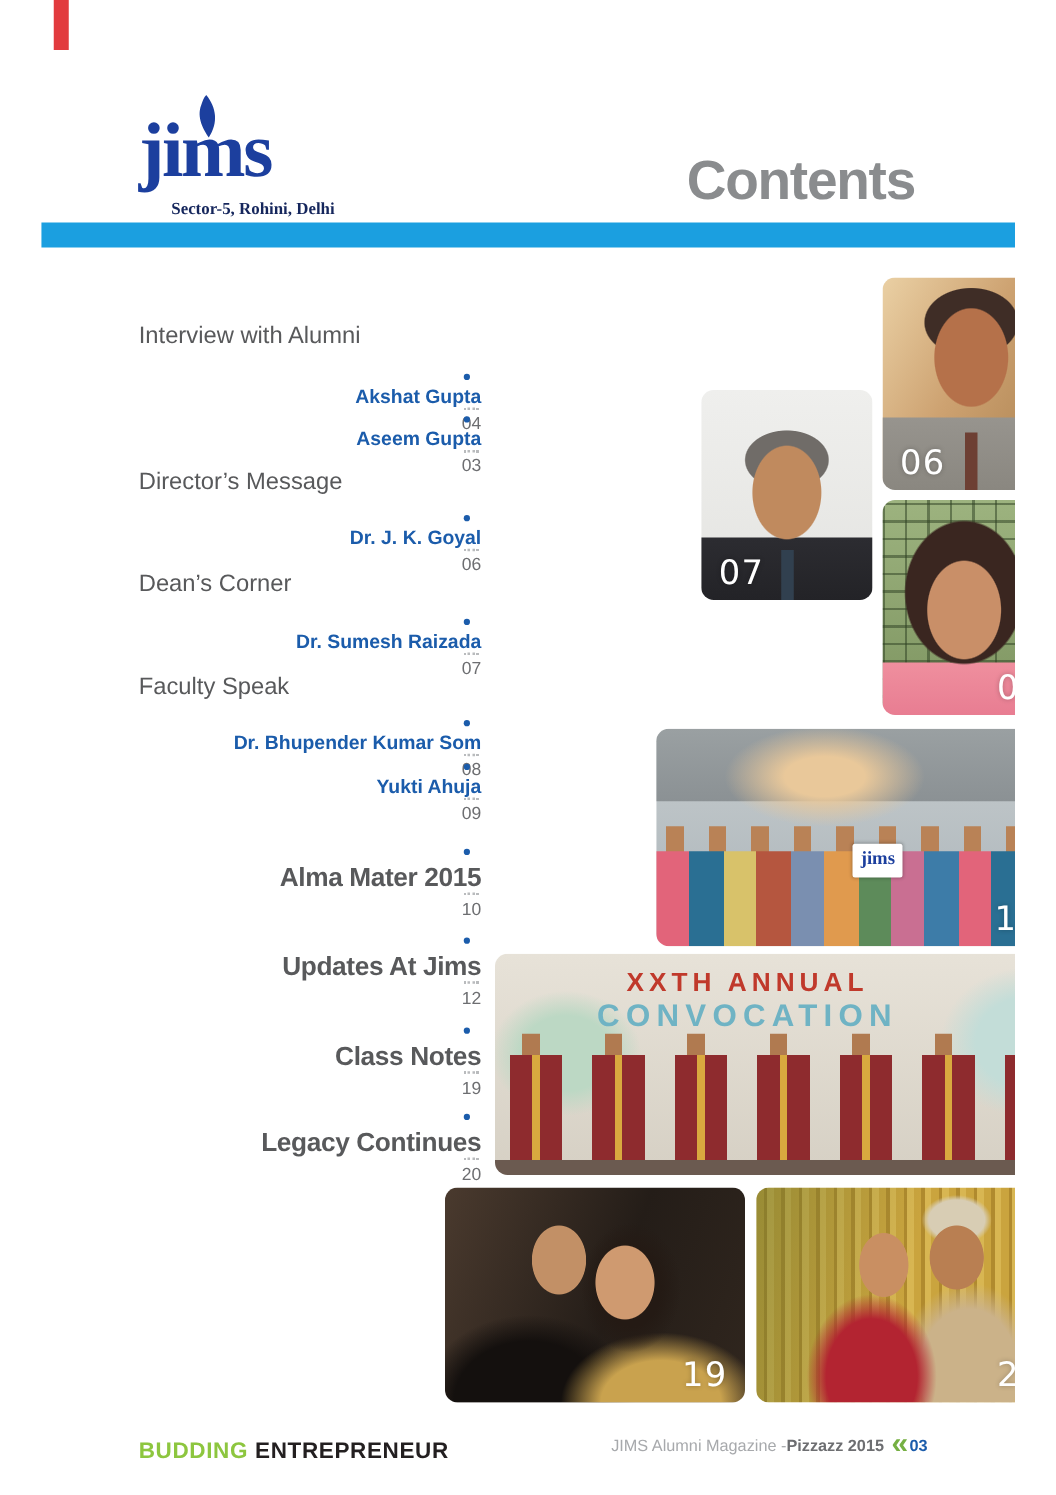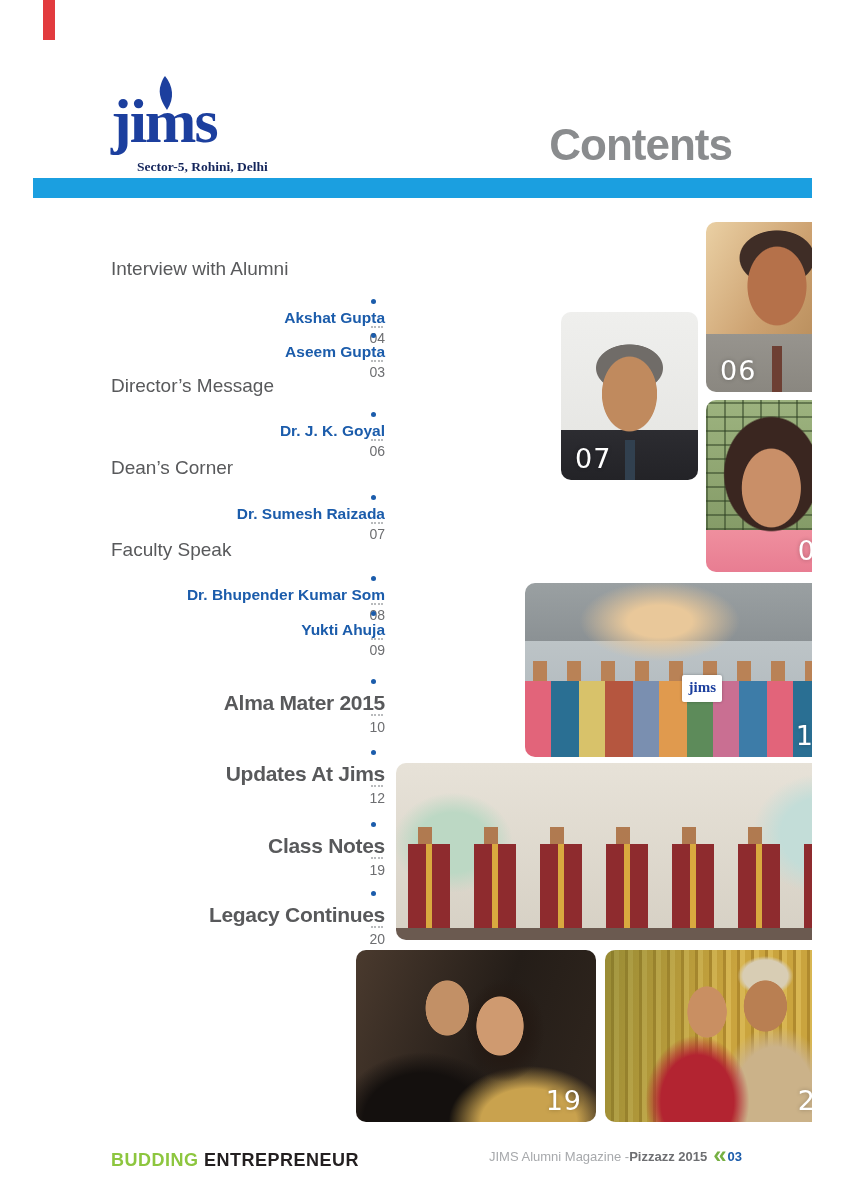--- a/index.html
+++ b/index.html
@@ -249,20 +249,22 @@
   </div>
   <div class="photo" id="p09">
     <span class="ph-num num-right">09</span>
   </div>
   <div class="photo" id="p10">
     <span class="jims-card">jims</span>
     <span class="ph-num num-right">10</span>
   </div>
   <div class="photo" id="p12">
     <span class="conv-banner">
+      <span class="conv-line1">XXTH ANNUAL</span>
+      <span class="conv-line2">CONVOCATION</span>
     </span>
     <span class="ph-num num-right">12</span>
   </div>
   <div class="photo" id="p19">
     <span class="ph-num num-right">19</span>
   </div>
   <div class="photo" id="p20">
     <span class="ph-num num-right">20</span>
   </div>
 

